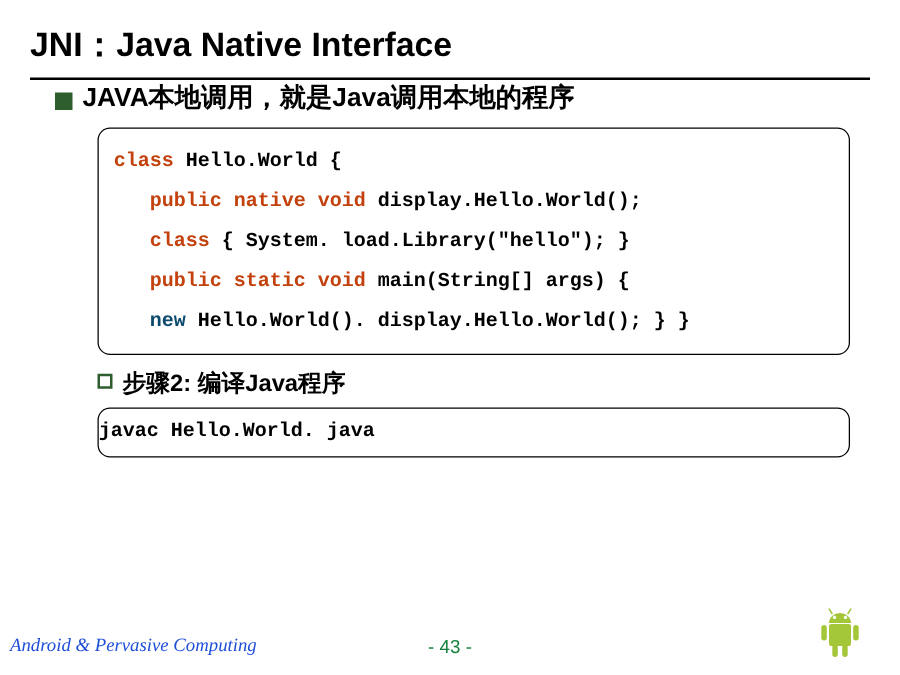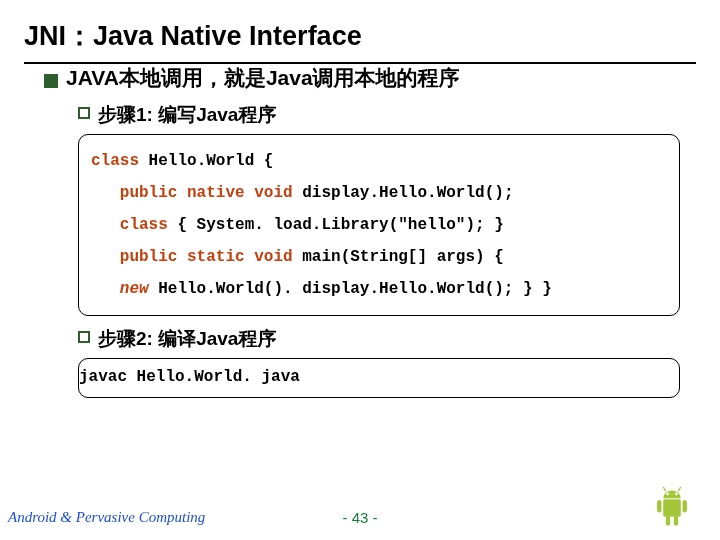--- a/index.html
+++ b/index.html
@@ -73,21 +73,21 @@
       color: #000;
     }
     .code-box .line {
       white-space: pre;
     }
     .code-box.tight {
       line-height: 1.6;
       padding: 6px 0;
     }
     .kw-purple { color: #c2410c; }
-    .kw-red { color: #c2410c; font-style: italic; }
+    .kw-red { color: #0c4a6e; }
     .footer {
       position: absolute;
       bottom: 14px;
       left: 0;
       right: 0;
       display: flex;
       align-items: center;
       padding: 0 20px 0 8px;
     }
     .footer-text {
@@ -116,24 +116,20 @@
 <body>
 
 <div class="slide">
   <div class="title">JNI：Java Native Interface</div>
 
   <div class="level1">
     <span class="bullet"></span>
     <span>JAVA本地调用，就是Java调用本地的程序</span>
   </div>
 
-  <div class="level2">
-    <span class="bullet"></span>
-    <span>步骤1: 编写Java程序</span>
-  </div>
 
   <div class="code-box">
     <div class="line"><span class="kw-purple">class</span><span> Hello.World {</span></div>
     <div class="line"><span class="kw-purple">   public native void</span><span> display.Hello.World();</span></div>
     <div class="line"><span class="kw-purple">   class</span><span> { System. load.Library("hello"); }</span></div>
     <div class="line"><span class="kw-purple">   public static void</span><span> main(String[] args) {</span></div>
     <div class="line"><span class="kw-red">   new</span><span> Hello.World(). display.Hello.World(); } }</span></div>
   </div>
 
   <div class="level2">

